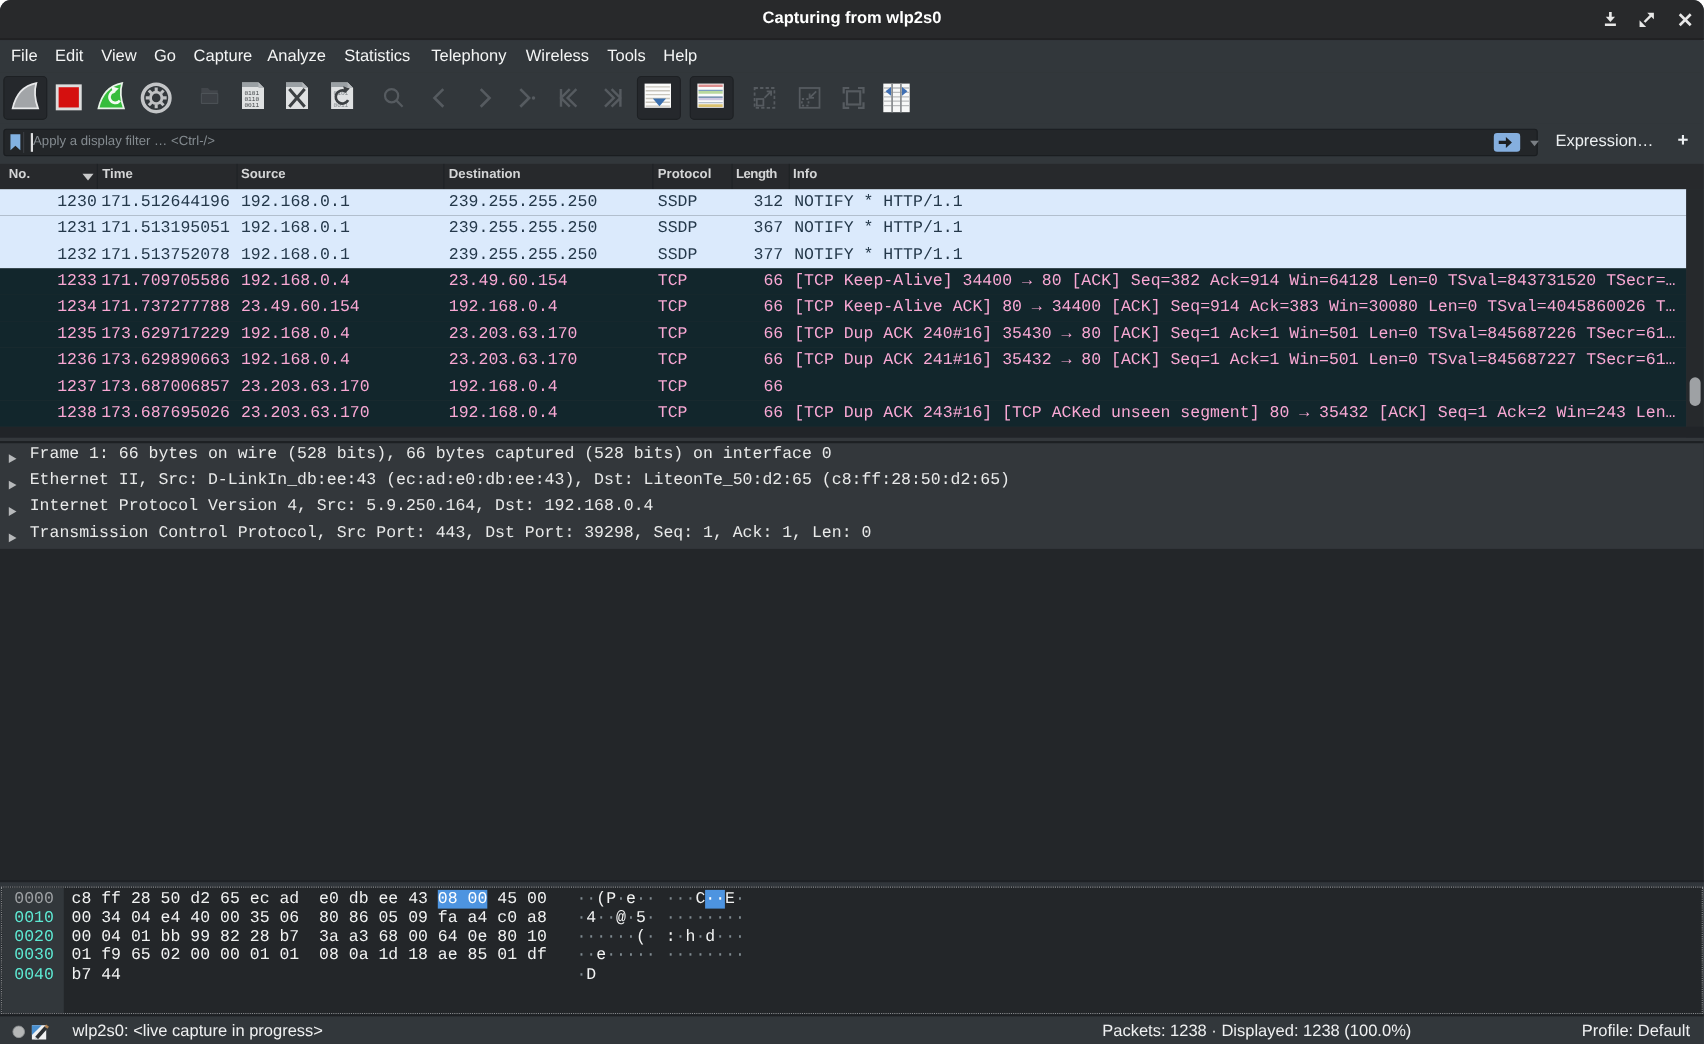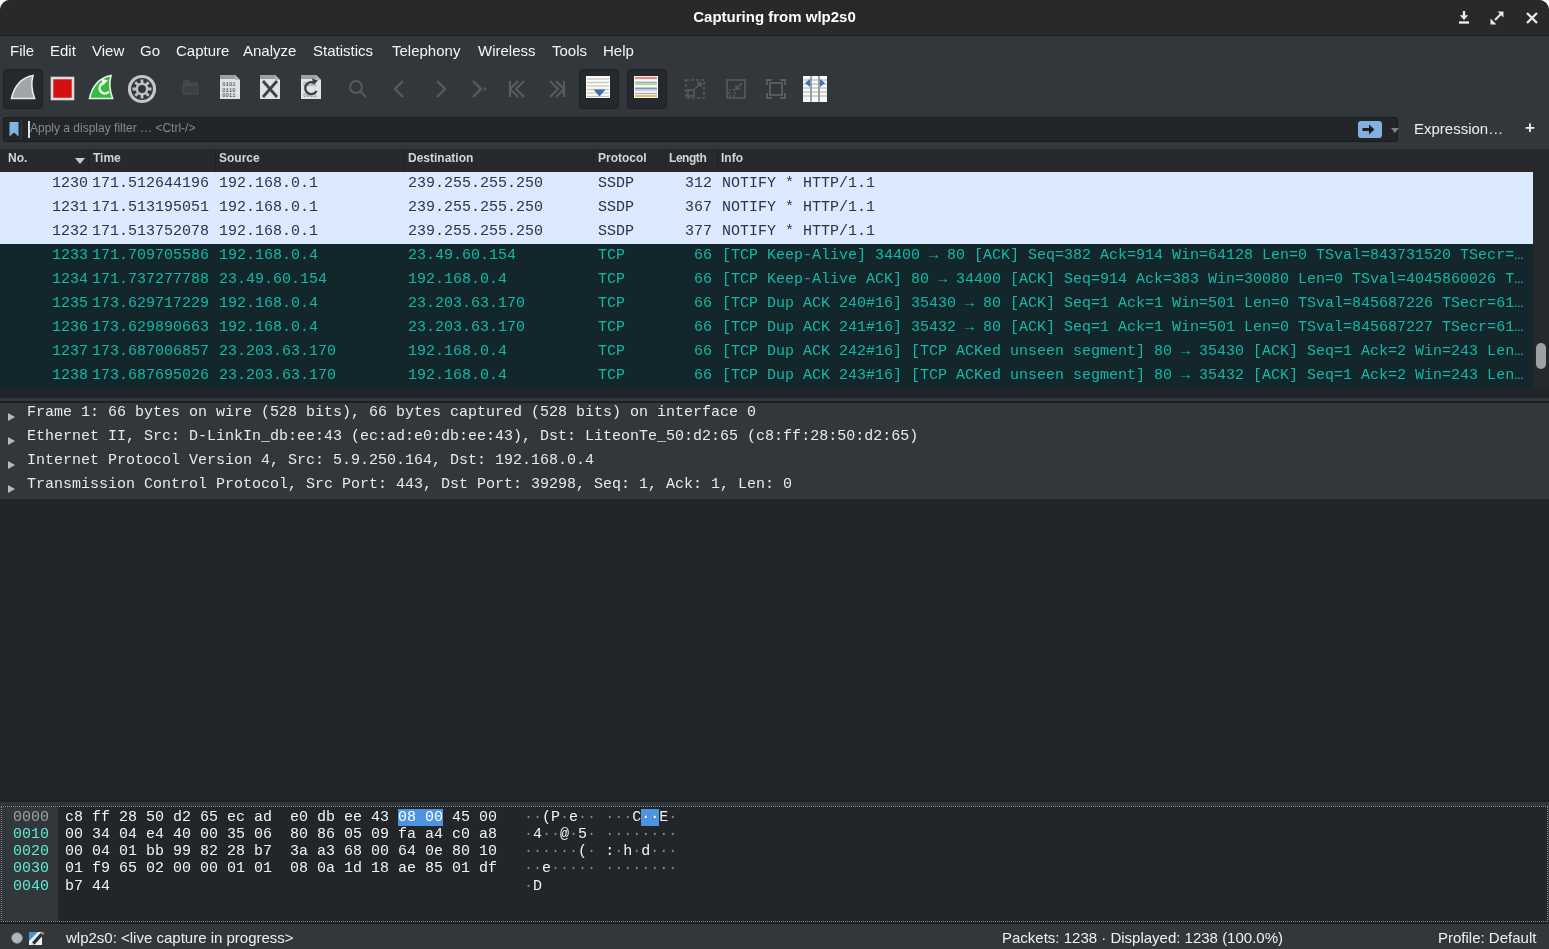--- a/index.html
+++ b/index.html
@@ -29,21 +29,21 @@
   #fph { position:absolute; left:26px; top:3px; color:#848b90; font-size:12px; }
   
   #phead { position:absolute; left:0; top:149px; width:1549px; height:23px;
            background:#27292c; color:#d4d5d6; font-weight:bold; font-size:12px; }
   #phead span { position:absolute; top:2px; } #phead { letter-spacing:0; }
   .hsep { position:absolute; top:0; width:1px; height:23px; background:#1e2225; }
   
   .prow { position:absolute; left:0; width:1533px; height:24px; font-size:15px;
           font-family:"Liberation Mono", monospace; white-space:pre; overflow:hidden; }
   .blue { background:#dbeafc; color:#24384a; }
-  .teal { background:#12262c; color:#14b8a6;padding-left:36px; }
+  .teal { background:#12262c; color:#f9a8d4;padding-left:36px; }
   .prow span { position:absolute; top:3px; }
   .c-no { left:0; width:88px; text-align:right; }
   .c-t { left:92px; }
   .c-s { left:219px; }
   .c-d { left:408px; }
   .c-p { left:598px; }
   .c-l { left:650px; width:62px; text-align:right; }
   .c-i { left:722px; width:809px; }
   
   #sbar { position:absolute; left:1533px; top:172px; width:16px; height:228px; background:#26292c; }
@@ -285,21 +285,21 @@
   </div>
 
   <div id="rows">
   <div class="prow blue" style="top:172px"><span class="c-no">1230</span><span class="c-t">171.512644196</span><span class="c-s">192.168.0.1</span><span class="c-d">239.255.255.250</span><span class="c-p">SSDP</span><span class="c-l">312</span><span class="c-i">NOTIFY * HTTP/1.1</span></div>
   <div class="prow blue" style="top:196px"><span class="c-no">1231</span><span class="c-t">171.513195051</span><span class="c-s">192.168.0.1</span><span class="c-d">239.255.255.250</span><span class="c-p">SSDP</span><span class="c-l">367</span><span class="c-i">NOTIFY * HTTP/1.1</span></div>
   <div class="prow blue" style="top:220px"><span class="c-no">1232</span><span class="c-t">171.513752078</span><span class="c-s">192.168.0.1</span><span class="c-d">239.255.255.250</span><span class="c-p">SSDP</span><span class="c-l">377</span><span class="c-i">NOTIFY * HTTP/1.1</span></div>
   <div class="prow teal" style="top:244px"><span class="c-no">1233</span><span class="c-t">171.709705586</span><span class="c-s">192.168.0.4</span><span class="c-d">23.49.60.154</span><span class="c-p">TCP</span><span class="c-l">66</span><span class="c-i">[TCP Keep-Alive] 34400 → 80 [ACK] Seq=382 Ack=914 Win=64128 Len=0 TSval=843731520 TSecr=…</span></div>
   <div class="prow teal" style="top:268px"><span class="c-no">1234</span><span class="c-t">171.737277788</span><span class="c-s">23.49.60.154</span><span class="c-d">192.168.0.4</span><span class="c-p">TCP</span><span class="c-l">66</span><span class="c-i">[TCP Keep-Alive ACK] 80 → 34400 [ACK] Seq=914 Ack=383 Win=30080 Len=0 TSval=4045860026 T…</span></div>
   <div class="prow teal" style="top:292px"><span class="c-no">1235</span><span class="c-t">173.629717229</span><span class="c-s">192.168.0.4</span><span class="c-d">23.203.63.170</span><span class="c-p">TCP</span><span class="c-l">66</span><span class="c-i">[TCP Dup ACK 240#16] 35430 → 80 [ACK] Seq=1 Ack=1 Win=501 Len=0 TSval=845687226 TSecr=61…</span></div>
   <div class="prow teal" style="top:316px"><span class="c-no">1236</span><span class="c-t">173.629890663</span><span class="c-s">192.168.0.4</span><span class="c-d">23.203.63.170</span><span class="c-p">TCP</span><span class="c-l">66</span><span class="c-i">[TCP Dup ACK 241#16] 35432 → 80 [ACK] Seq=1 Ack=1 Win=501 Len=0 TSval=845687227 TSecr=61…</span></div>
-  <div class="prow teal" style="top:340px"><span class="c-no">1237</span><span class="c-t">173.687006857</span><span class="c-s">23.203.63.170</span><span class="c-d">192.168.0.4</span><span class="c-p">TCP</span><span class="c-l">66</span><span class="c-i">[TCP Dup ACK 242#16] [TCP ACKed unseen segment] 80 → 35430 [ACK] Seq=1 Ack=2 Win=243 Len…</span></div>
+  <div class="prow teal" style="top:340px"><span class="c-no">1237</span><span class="c-t">173.687006857</span><span class="c-s">23.203.63.170</span><span class="c-d">192.168.0.4</span><span class="c-p">TCP</span><span class="c-l">66</span></div>
   <div class="prow teal" style="top:364px"><span class="c-no">1238</span><span class="c-t">173.687695026</span><span class="c-s">23.203.63.170</span><span class="c-d">192.168.0.4</span><span class="c-p">TCP</span><span class="c-l">66</span><span class="c-i">[TCP Dup ACK 243#16] [TCP ACKed unseen segment] 80 → 35432 [ACK] Seq=1 Ack=2 Win=243 Len…</span></div>
   </div>
   <div id="sbar">
       <div id="sthumb"></div>
     </div>
   <div id="listend"></div>
   <div id="split1"></div>
   <div id="split1b"></div>
 
   <div id="detail">

